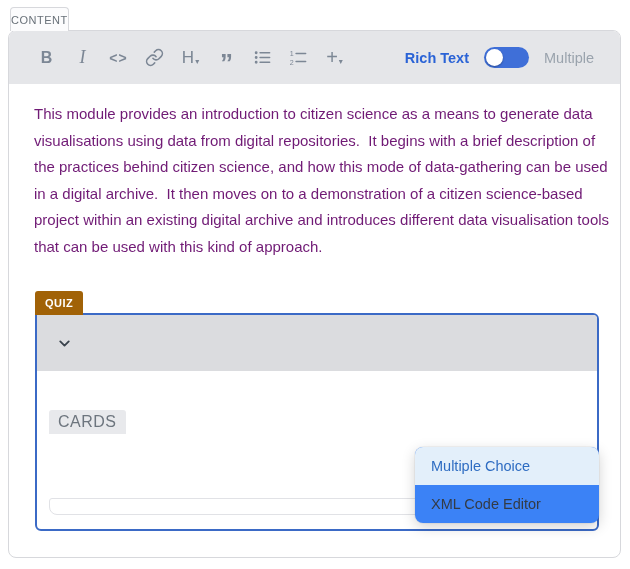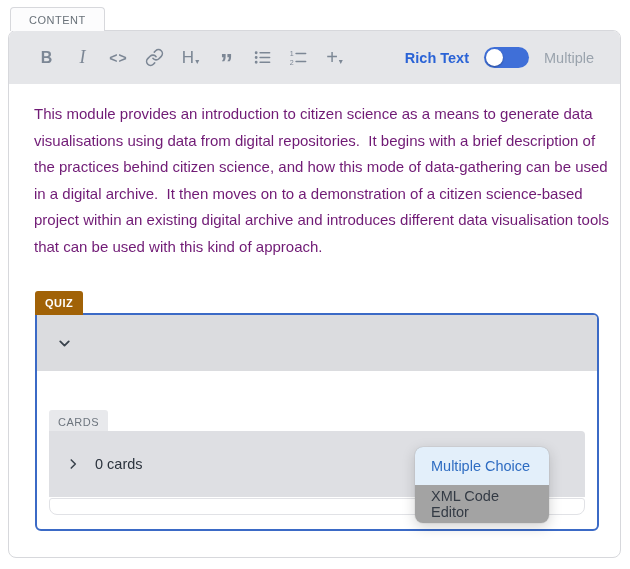--- a/index.html
+++ b/index.html
@@ -3,21 +3,21 @@
 <meta charset="utf-8">
 <style>
   * { margin:0; padding:0; box-sizing:border-box; }
   html,body { width:630px; height:569px; background:#ffffff;
     font-family:"Liberation Sans", sans-serif; position:relative; overflow:hidden; }
 
   
   .panel { position:absolute; left:8px; top:30px; width:613px; height:528px;
     border:1px solid #d7d8dc; border-radius:8px; background:#fff; }
 
-  .content-tab { position:absolute; left:10px; top:7px; height:24px; padding:0 18px;
+  .content-tab { position:absolute; left:10px; top:7px; height:24px; padding:0 0;
     background:#fcfcfd; border:1px solid #d7d8dc; border-bottom:none;
     border-radius:4px 4px 0 0; display:flex; align-items:center;
     font-size:11px; color:#697179; letter-spacing:.5px; z-index:3; cursor:pointer; }
 
   
   .toolbar { position:absolute; top:0; left:0; right:0; height:53px; background:#e5e6e9;
     border-radius:7px 7px 0 0; display:flex; align-items:center;
     padding:0 26px 0 24px; }
   .tb-btn { width:27px; height:27px; margin-right:9px; display:flex; align-items:center;
     justify-content:center; color:#7c8795; font-size:17px; background:none; border:none;
@@ -46,31 +46,31 @@
   .quiz-tab { position:absolute; left:35px; top:291px; height:24px; padding:0 10px;
     background:#a16207; color:#fff; font-size:11px; font-weight:700; letter-spacing:.5px;
     display:flex; align-items:center; border-radius:3px 3px 0 0; z-index:2; }
   .quiz-box { position:absolute; left:35px; top:313px; width:564px; height:218px;
     border:2px solid #3b6ac6; border-radius:0 6px 6px 6px; background:#fff; }
   .quiz-header { height:56px; background:#dbdcdf; display:flex; align-items:center;
     padding-left:19px; border-radius:0 4px 0 0; cursor:pointer; }
   .quiz-body { position:relative; height:158px; }
 
   .cards-tab { position:absolute; left:12px; top:39px; height:21px; padding:12px 9px;
-    background:#e8e9ec; border-radius:3px 3px 0 0; color:#6d757e; font-size:11px;
+    background:#e8e9ec; border-radius:3px 3px 0 0; color:#6d757e; font-size:16px;
     letter-spacing:.5px; display:flex; align-items:center;justify-content:center; }
   .cards-box { position:absolute; left:12px; top:60px; width:536px; height:66px;
     background:#dedfe3; border-radius:0 4px 0 0; display:flex; align-items:center;
     padding-left:17px; gap:15px; cursor:pointer; }
   .cards-count { font-size:14.5px; color:#2b333d; }
   .cards-strip { position:absolute; left:12px; top:127px; width:536px; height:17px;
     background:#fff; border:1px solid #e1e2e6; border-radius:3px 3px 8px 8px; cursor:pointer; }
 
   
-  .dropdown { position:absolute; left:415px; top:447px; width:134px; background:#a3a3a3;
+  .dropdown { position:absolute; left:415px; top:447px; width:184px; background:#3b82f6;
     border-radius:8px; box-shadow:0 4px 14px rgba(0,0,0,.18), 0 0 0 1px rgba(0,0,0,.04);
     overflow:hidden; z-index:10; }
   .dd-item { height:38px; padding:0 16px; display:flex; align-items:center;
     font-size:14.5px; cursor:pointer; }
   .dd-hl { background:#e3effa; color:#2e6cc2; }
   .dd-plain { color:#343b45; }
 
   .chev { stroke:#39424c; fill:none; stroke-width:2.6; stroke-linecap:round; stroke-linejoin:round; }
 </style>
 </head>
@@ -141,26 +141,20 @@
 <div class="quiz-box">
   <div class="quiz-header">
     <svg class="chev" width="17" height="17" viewBox="0 0 24 24">
       <polyline points="6 9 12 15 18 9"></polyline>
     </svg>
   </div>
   <div class="quiz-body">
     <div class="cards-tab">
       <span>CARDS</span>
     </div>
-    <div class="cards-box">
-      <svg class="chev" width="14" height="14" viewBox="0 0 24 24">
-        <polyline points="9 5 16 12 9 19"></polyline>
-      </svg>
-      <span class="cards-count">0 cards</span>
-    </div>
     <div class="cards-strip"></div>
   </div>
 </div>
 
 <div class="dropdown">
   <div class="dd-item dd-hl">Multiple Choice</div>
   <div class="dd-item dd-plain">XML Code Editor</div>
 </div>
 
 </body></html>

